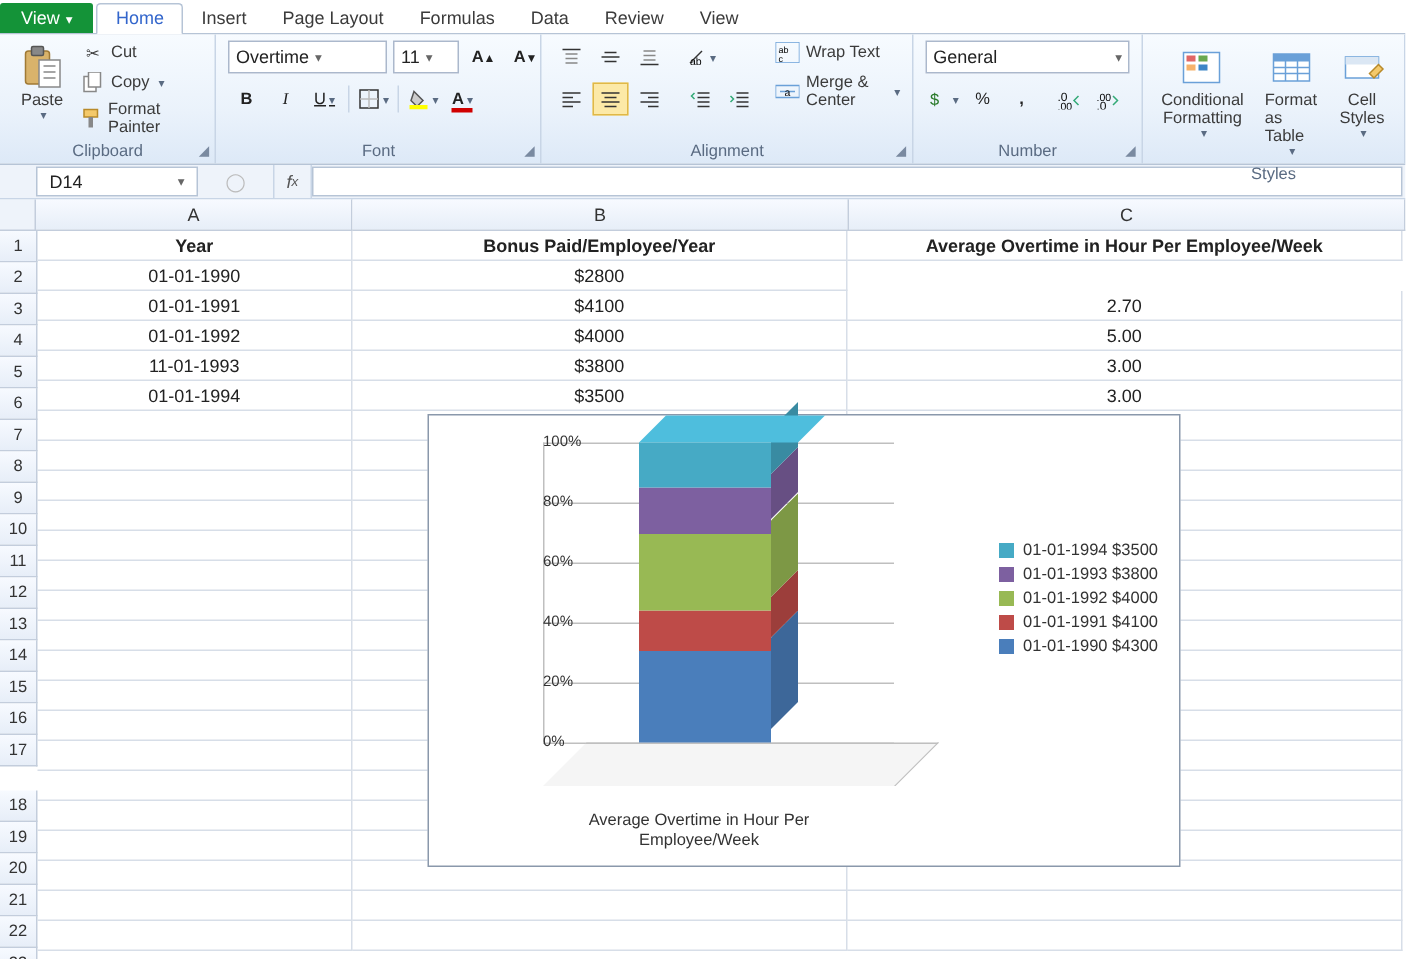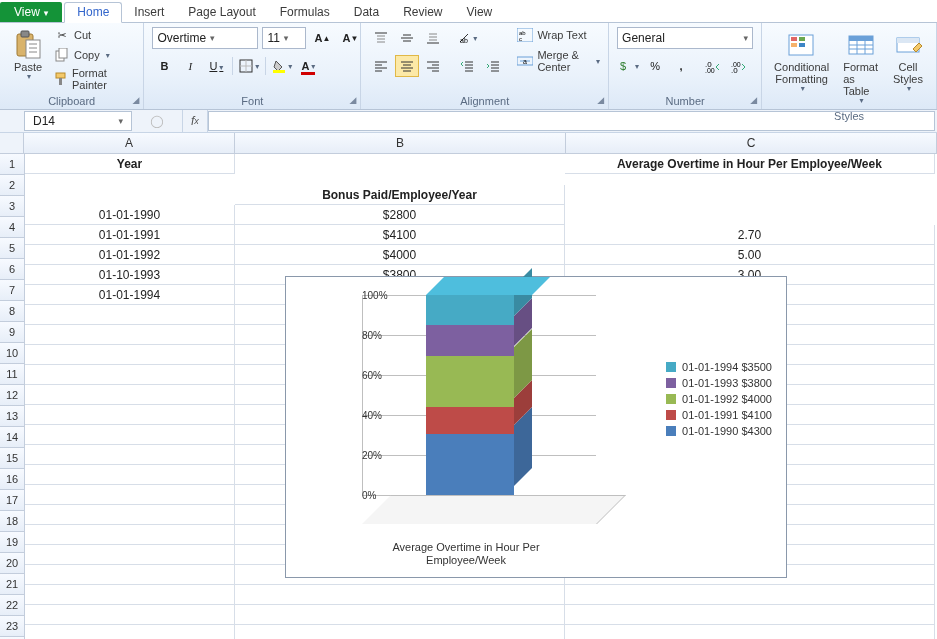--- a/index.html
+++ b/index.html
@@ -419,50 +419,50 @@
         <div class="rowhead" style="height: 20px;">8</div>
         <div class="rowhead" style="height: 20px;">9</div>
         <div class="rowhead" style="height: 20px;">10</div>
         <div class="rowhead" style="height: 20px;">11</div>
         <div class="rowhead" style="height: 20px;">12</div>
         <div class="rowhead" style="height: 20px;">13</div>
         <div class="rowhead" style="height: 20px;">14</div>
         <div class="rowhead" style="height: 20px;">15</div>
         <div class="rowhead" style="height: 20px;">16</div>
         <div class="rowhead" style="height: 20px;">17</div>
-        <div class="rowhead" style="height: 20px;">18</div>
+        <div class="rowhead" style="height: 20px; margin-top: 16px;">18</div>
         <div class="rowhead" style="height: 20px;">19</div>
         <div class="rowhead" style="height: 20px;">20</div>
         <div class="rowhead" style="height: 20px;">21</div>
         <div class="rowhead" style="height: 20px;">22</div>
         <div class="rowhead" style="height: 20px;">23</div>
         <div class="rowhead" style="height: 20px;">24</div>
       </div>
     <div class="cells" id="cells" style="width: 910px;">
         <div class="gridrow">
           <div class="cell header" style="width: 210px; height: 20px;">Year</div>
-          <div class="cell header" style="width: 330px; height: 20px; margin-top: 31px;">Bonus Paid/Employee/Year</div>
+          <div class="cell header" style="width: 330px; height: 20px;">Bonus Paid/Employee/Year</div>
           <div class="cell header" style="width: 370px; height: 20px;">Average Overtime in Hour Per Employee/Week</div>
         </div>
         <div class="gridrow">
           <div class="cell" style="width: 210px; height: 20px;">01-01-1990</div>
           <div class="cell" style="width: 330px; height: 20px;">$2800</div>
         </div>
         <div class="gridrow">
           <div class="cell" style="width: 210px; height: 20px;">01-01-1991</div>
           <div class="cell" style="width: 330px; height: 20px;">$4100</div>
           <div class="cell" style="width: 370px; height: 20px;">2.70</div>
         </div>
         <div class="gridrow">
           <div class="cell" style="width: 210px; height: 20px;">01-01-1992</div>
           <div class="cell" style="width: 330px; height: 20px;">$4000</div>
           <div class="cell" style="width: 370px; height: 20px;">5.00</div>
         </div>
         <div class="gridrow">
-          <div class="cell" style="width: 210px; height: 20px;">01-10-1993</div>
+          <div class="cell" style="width: 210px; height: 20px;">11-01-1993</div>
           <div class="cell" style="width: 330px; height: 20px;">$3800</div>
           <div class="cell" style="width: 370px; height: 20px;">3.00</div>
         </div>
         <div class="gridrow">
           <div class="cell" style="width: 210px; height: 20px;">01-01-1994</div>
           <div class="cell" style="width: 330px; height: 20px;">$3500</div>
           <div class="cell" style="width: 370px; height: 20px;">3.00</div>
         </div>
         <div class="gridrow">
           <div class="cell" style="width: 210px; height: 20px;"></div>

